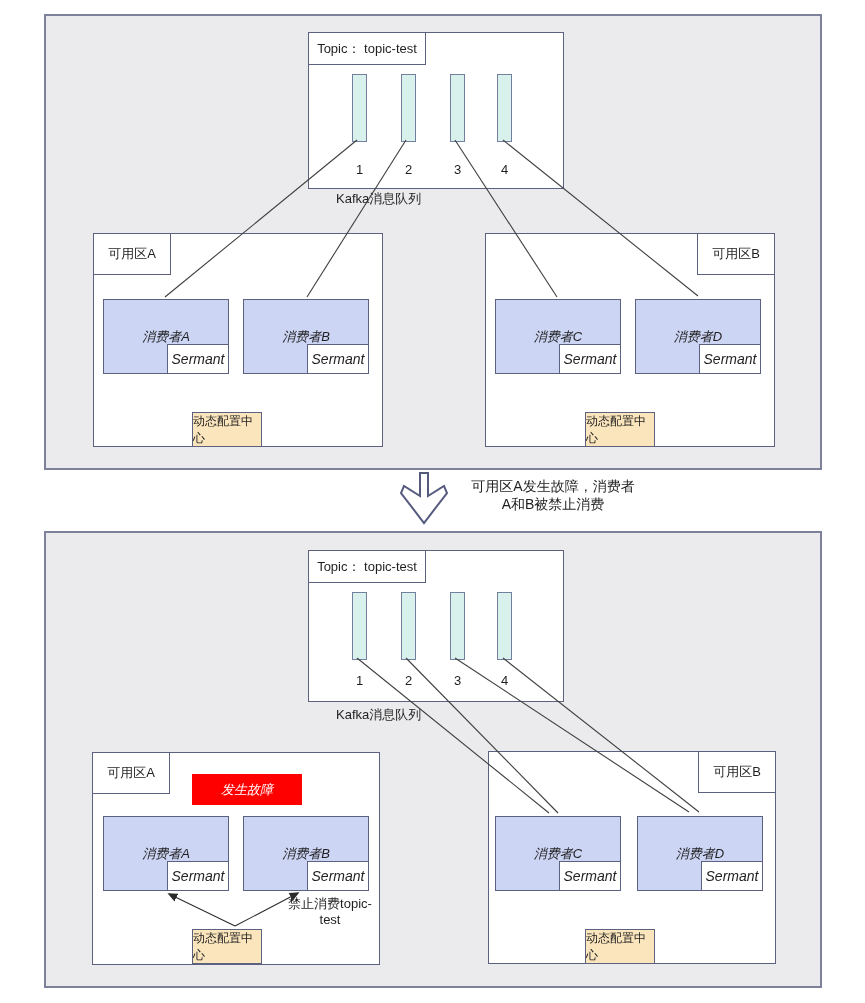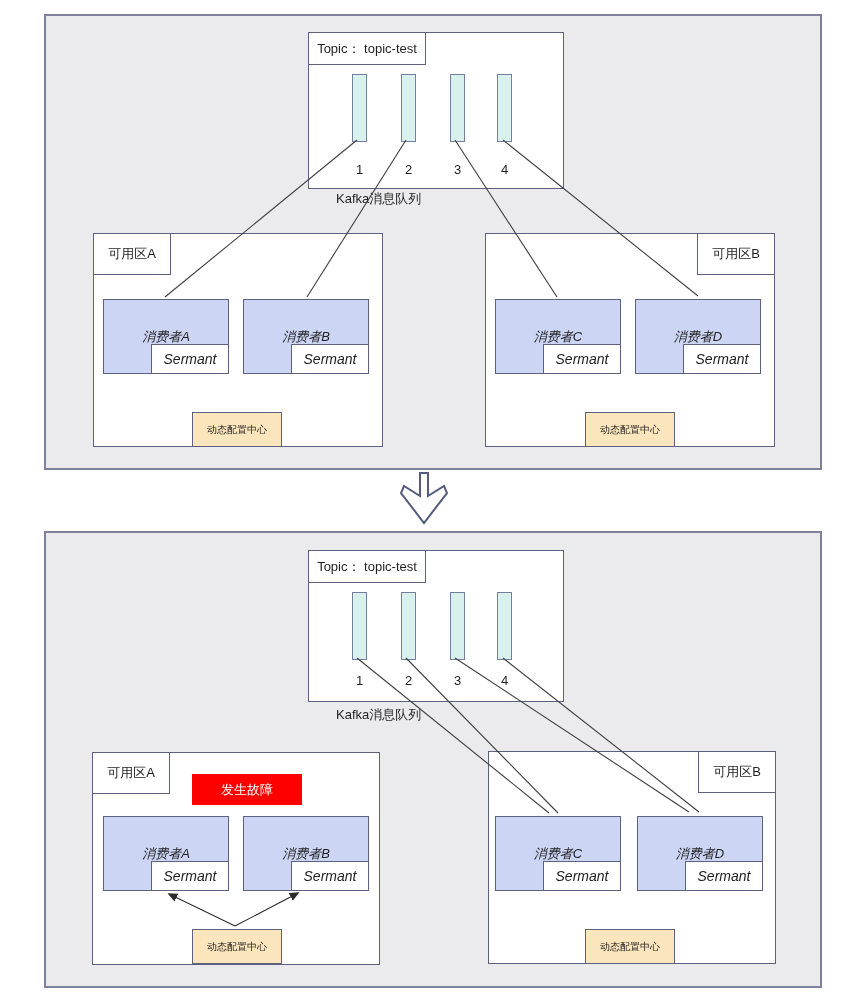--- a/index.html
+++ b/index.html
@@ -7,25 +7,25 @@
           font-family:"Liberation Sans","DejaVu Sans",sans-serif;color:#1f1f1f;}
   .container{position:absolute;background:#ebebed;border:2px solid #7d819b;box-sizing:border-box;padding-left:16px;}
   .wbox{position:absolute;background:#fff;border:1.5px solid #5c6180;box-sizing:border-box;}
   .labelbox{position:absolute;background:#fff;border:1.5px solid #5c6180;box-sizing:border-box;
             display:flex;align-items:center;justify-content:center;font-size:13px;}
   .bar{position:absolute;width:15px;height:68px;background:#d9f1ec;border:1px solid #72809e;box-sizing:border-box;}
   .num{position:absolute;width:15px;text-align:center;font-size:13px;}
   .queue-label{position:absolute;width:200px;text-align:left;font-size:13px;}
   .consumer{position:absolute;width:126px;height:75px;background:#cdd5f5;border:1px solid #5c6180;
             box-sizing:border-box;display:flex;align-items:center;justify-content:center;font-size:13px;font-style:italic;}
-  .sermant{position:absolute;right:-1px;bottom:-1px;width:78px;height:30px;background:#fff;
+  .sermant{position:absolute;right:-1px;bottom:-1px;width:62px;height:30px;background:#fff;
            border:1px solid #5c6180;box-sizing:border-box;display:flex;align-items:center;
            justify-content:center;font-size:14px;}
-  .config{position:absolute;width:90px;height:35px;background:#fbe5bd;border:1px solid #5c6180;
-          box-sizing:border-box;display:flex;align-items:center;justify-content:center;font-size:10px;}
+  .config{position:absolute;width:70px;height:35px;background:#fbe5bd;border:1px solid #5c6180;
+          box-sizing:border-box;display:flex;align-items:center;justify-content:center;font-size:12px;}
   .failure{position:absolute;width:110px;height:31px;background:#fe0000;color:#fff;display:flex;
            align-items:center;justify-content:center;font-size:13px;}
   .note{position:absolute;text-align:center;font-size:14px;line-height:1.3;}
   .ban-note{position:absolute;width:110px;text-align:center;font-size:13px;line-height:1.25;}
   .overlay{position:absolute;left:0;top:0;width:865px;height:1003px;pointer-events:none;}
 </style>
 </head>
 <body>
 
 <div class="canvas">
@@ -83,20 +83,24 @@
       <span>消费者D</span>
       <div class="sermant">
         <span>Sermant</span>
       </div>
     </div>
     <div class="config" style="left:539px;top:396px;">
       <span>动态配置中心</span>
     </div>
   </div>
 
+  <div class="note" style="left:448px;top:477px;width:210px;">
+    <div>可用区A发生故障，消费者</div>
+    <div>A和B被禁止消费</div>
+  </div>
 
   <div class="container" style="left:44px;top:531px;width:778px;height:457px;">
 
     <div class="wbox" style="left:262px;top:17px;width:256px;height:152px;"></div>
     <div class="labelbox" style="left:262px;top:17px;width:118px;height:33px;">
       <span>Topic： topic-test</span>
     </div>
 
     <div class="bar" style="left:306px;top:59px;"></div>
     <div class="bar" style="left:355px;top:59px;"></div>
@@ -107,34 +111,38 @@
     <div class="num" style="left:355px;top:140px;">2</div>
     <div class="num" style="left:404px;top:140px;">3</div>
     <div class="num" style="left:451px;top:140px;">4</div>
 
     <div class="queue-label" style="left:290px;top:173px;">Kafka消息队列</div>
 
     <div class="wbox" style="left:46px;top:219px;width:288px;height:213px;"></div>
     <div class="labelbox" style="left:46px;top:219px;width:78px;height:42px;">
       <span>可用区A</span>
     </div>
-    <div class="failure" style="left:146px;top:241px;">
+    <div class="failure" style="left:146px;top:241px;font-style:italic;">
       <span>发生故障</span>
     </div>
     <div class="consumer" style="left:57px;top:283px;">
       <span>消费者A</span>
       <div class="sermant">
         <span>Sermant</span>
       </div>
     </div>
     <div class="consumer" style="left:197px;top:283px;">
       <span>消费者B</span>
       <div class="sermant">
         <span>Sermant</span>
       </div>
+    </div>
+    <div class="ban-note" style="left:229px;top:363px;">
+      <div>禁止消费topic-</div>
+      <div>test</div>
     </div>
     <div class="config" style="left:146px;top:396px;">
       <span>动态配置中心</span>
     </div>
 
     <div class="wbox" style="left:442px;top:218px;width:288px;height:213px;"></div>
     <div class="labelbox" style="left:652px;top:218px;width:78px;height:42px;">
       <span>可用区B</span>
     </div>
     <div class="consumer" style="left:449px;top:283px;">

